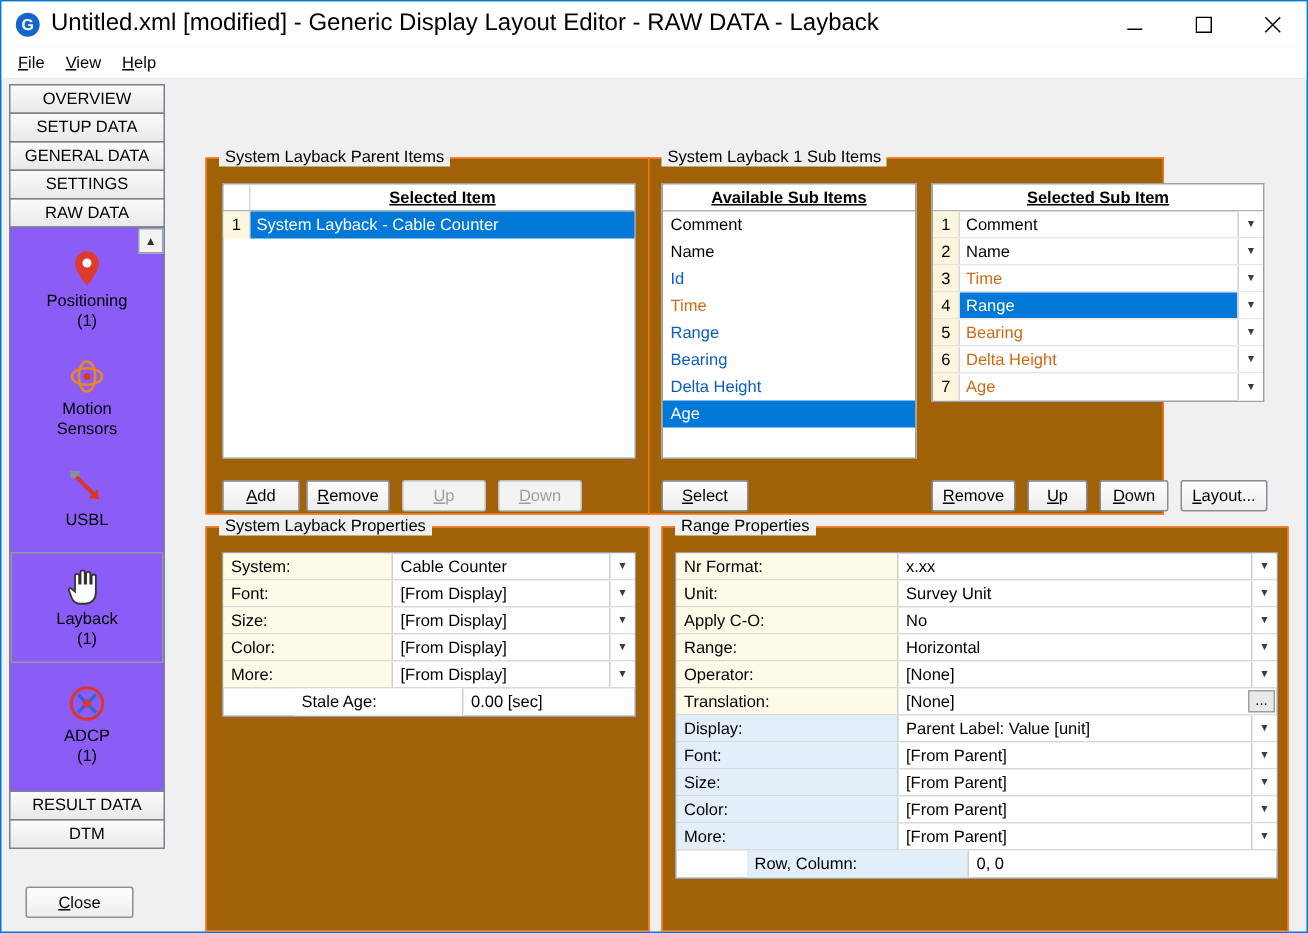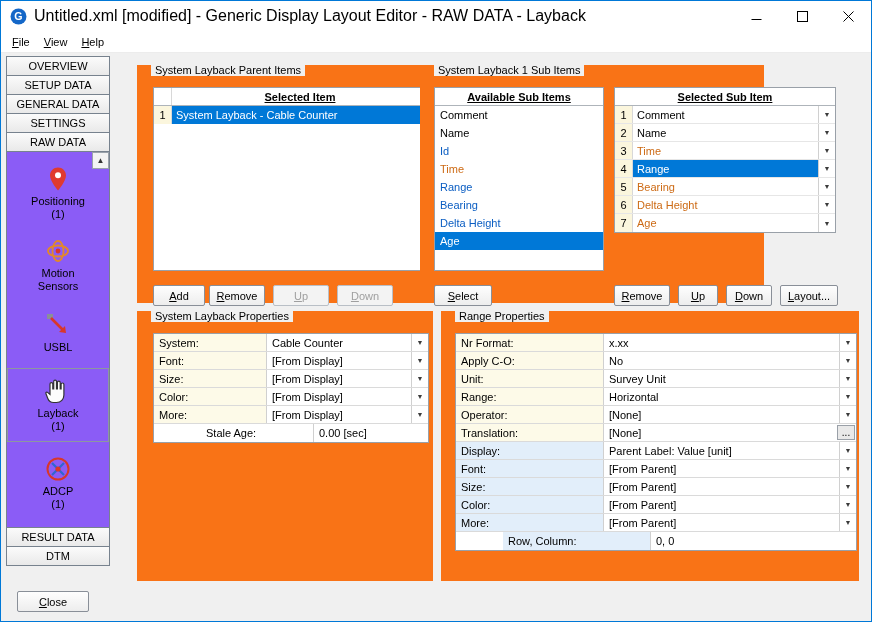--- a/index.html
+++ b/index.html
@@ -46,24 +46,24 @@
   .b-up{left:130px;top:214px;width:56px;}
   .b-down{left:194px;top:214px;width:56px;}
   .b-select{left:8px;top:214px;width:58px;}
   .b-rem2{left:188px;top:214px;width:56px;}
   .b-up2{left:252px;top:214px;width:40px;}
   .b-down2{left:300px;top:214px;width:46px;}
   .b-layout{left:354px;top:214px;width:58px;}
   .close-btn{left:16px;top:590px;width:72px;height:21px;}
 
   
-  .groupbox{position:absolute;border:6px solid #f97316;background:#f97316;}
+  .groupbox{position:absolute;border:1px solid #f97316;background:#a16207;margin-top:40px;}
   .gb-title{position:absolute;top:-7px;left:8px;background:#f0f0f0;padding:0 4px;white-space:nowrap;}
   .g-parent{left:136px;top:64px;width:296px;height:238px;}
-  .g-sub{left:419px;top:64px;width:344px;height:238px;padding-left:48px;}
+  .g-sub{left:431px;top:64px;width:344px;height:238px;padding-left:48px;}
   .g-pprops{left:136px;top:310px;width:296px;height:270px;}
   .g-rprops{left:440px;top:310px;width:418px;height:270px;}
 
   
   .tbl{position:absolute;background:#fff;border:1px solid #99a0a8;}
   .parent-table{left:10px;top:16px;width:276px;height:184px;}
   .avail-table{left:8px;top:16px;width:170px;height:184px;}
   .sel-table{left:188px;top:16px;width:222px;}
   .tbl-header{display:flex;height:18px;border-bottom:1px solid #aeb4ba;font-weight:bold;align-items:stretch;text-decoration:underline;}
   .tbl-header .num-h{width:18px;border-right:1px solid #d8d8d8;}
@@ -344,27 +344,27 @@
 
   <div class="groupbox g-rprops">
     <span class="gb-title">Range Properties</span>
     <div class="props rprops">
       <div class="prow">
         <div class="p-label lb-y">Nr Format:</div>
         <div class="p-value">x.xx</div>
         <div class="dd"></div>
       </div>
       <div class="prow">
+        <div class="p-label lb-y">Unit:</div>
+        <div class="p-value">Survey Unit</div>
+        <div class="dd"></div>
+      </div>
+      <div class="prow">
         <div class="p-label lb-y">Apply C-O:</div>
         <div class="p-value">No</div>
-        <div class="dd"></div>
-      </div>
-      <div class="prow">
-        <div class="p-label lb-y">Unit:</div>
-        <div class="p-value">Survey Unit</div>
         <div class="dd"></div>
       </div>
       <div class="prow">
         <div class="p-label lb-y">Range:</div>
         <div class="p-value">Horizontal</div>
         <div class="dd"></div>
       </div>
       <div class="prow">
         <div class="p-label lb-y">Operator:</div>
         <div class="p-value">[None]</div>

